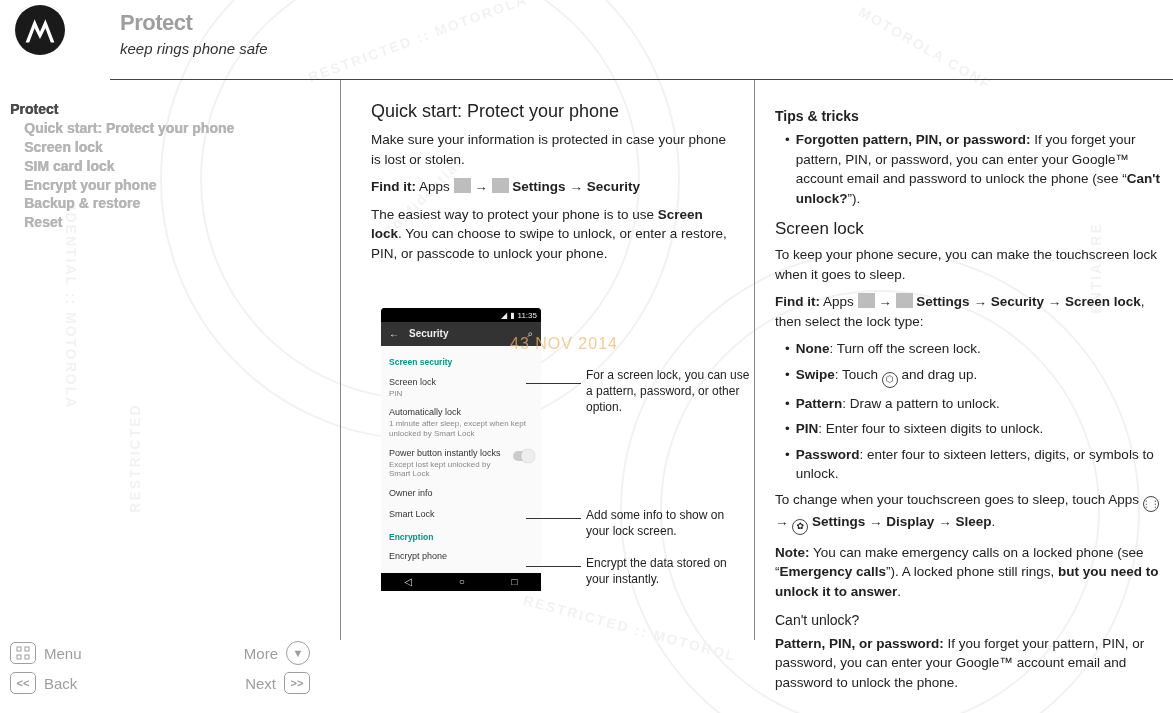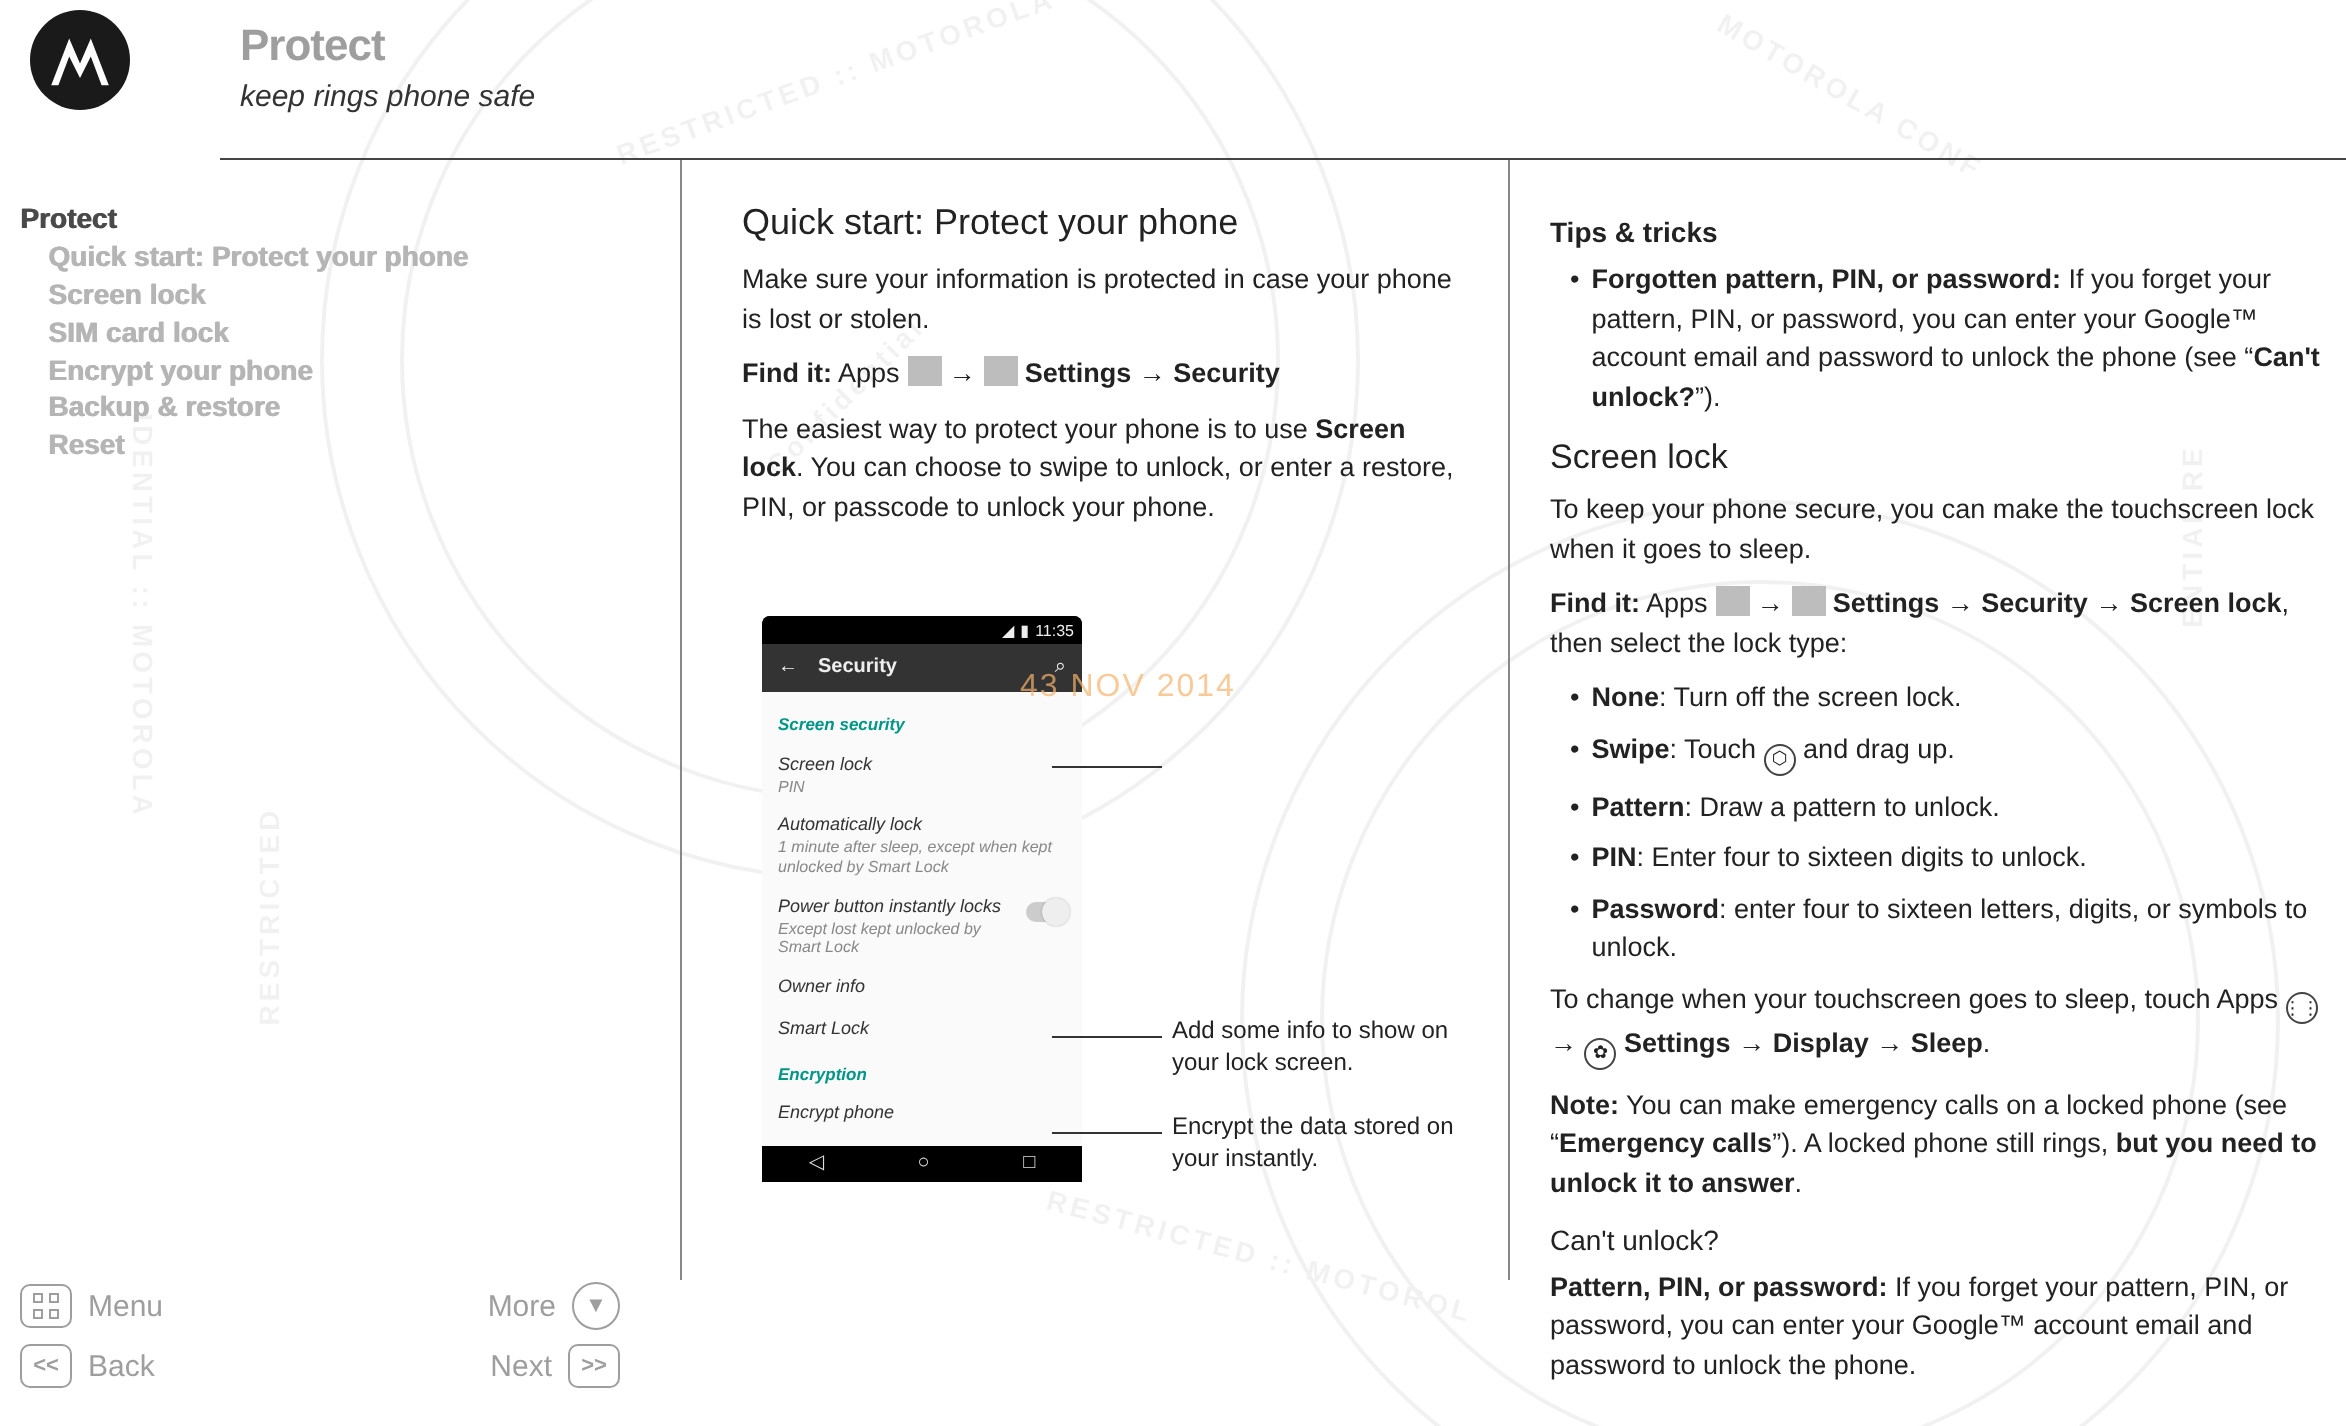--- a/index.html
+++ b/index.html
@@ -173,21 +173,20 @@
     display: flex;
     align-items: center;
     gap: 10px;
     padding: 0 8px;
     font-size: 10px;
   }
   .phone-body {
     background: #fafafa;
     color: #222;
     padding: 4px 8px 6px 8px;
-    font-style: italic;
   }
   .phone-body .sect { color: #009688; font-size: 8.5px; font-weight:700; margin: 6px 0 3px; }
   .phone-body .row { padding: 4px 0; border-bottom: 0; }
   .phone-body .row .t { font-size: 9px; color: #333; }
   .phone-body .row .s { font-size: 8px; color: #888; line-height: 1.2; }
   .phone-body .toggle {
     float: right;
     width: 20px; height: 10px;
     background: #ccc; border-radius: 5px;
     position: relative; margin-top: 4px;
@@ -341,20 +340,21 @@
           </div>
         </div>
         <div class="navbar">
           <span>◁</span>
           <span>○</span>
           <span>□</span>
         </div>
       </div>
 
       <div class="callout-line" style="left:155px; top:75px; width:55px;"></div>
+      <div class="callout" style="left:215px; top:60px; width:165px;">For a screen lock, you can use a pattern, password, or other option.</div>
 
       <div class="callout-line" style="left:155px; top:210px; width:55px;"></div>
       <div class="callout" style="left:215px; top:200px; width:160px;">Add some info to show on your lock screen.</div>
 
       <div class="callout-line" style="left:155px; top:258px; width:55px;"></div>
       <div class="callout" style="left:215px; top:248px; width:160px;">Encrypt the data stored on your instantly.</div>
     </div>
   </div>
 
   <div class="col-right">

